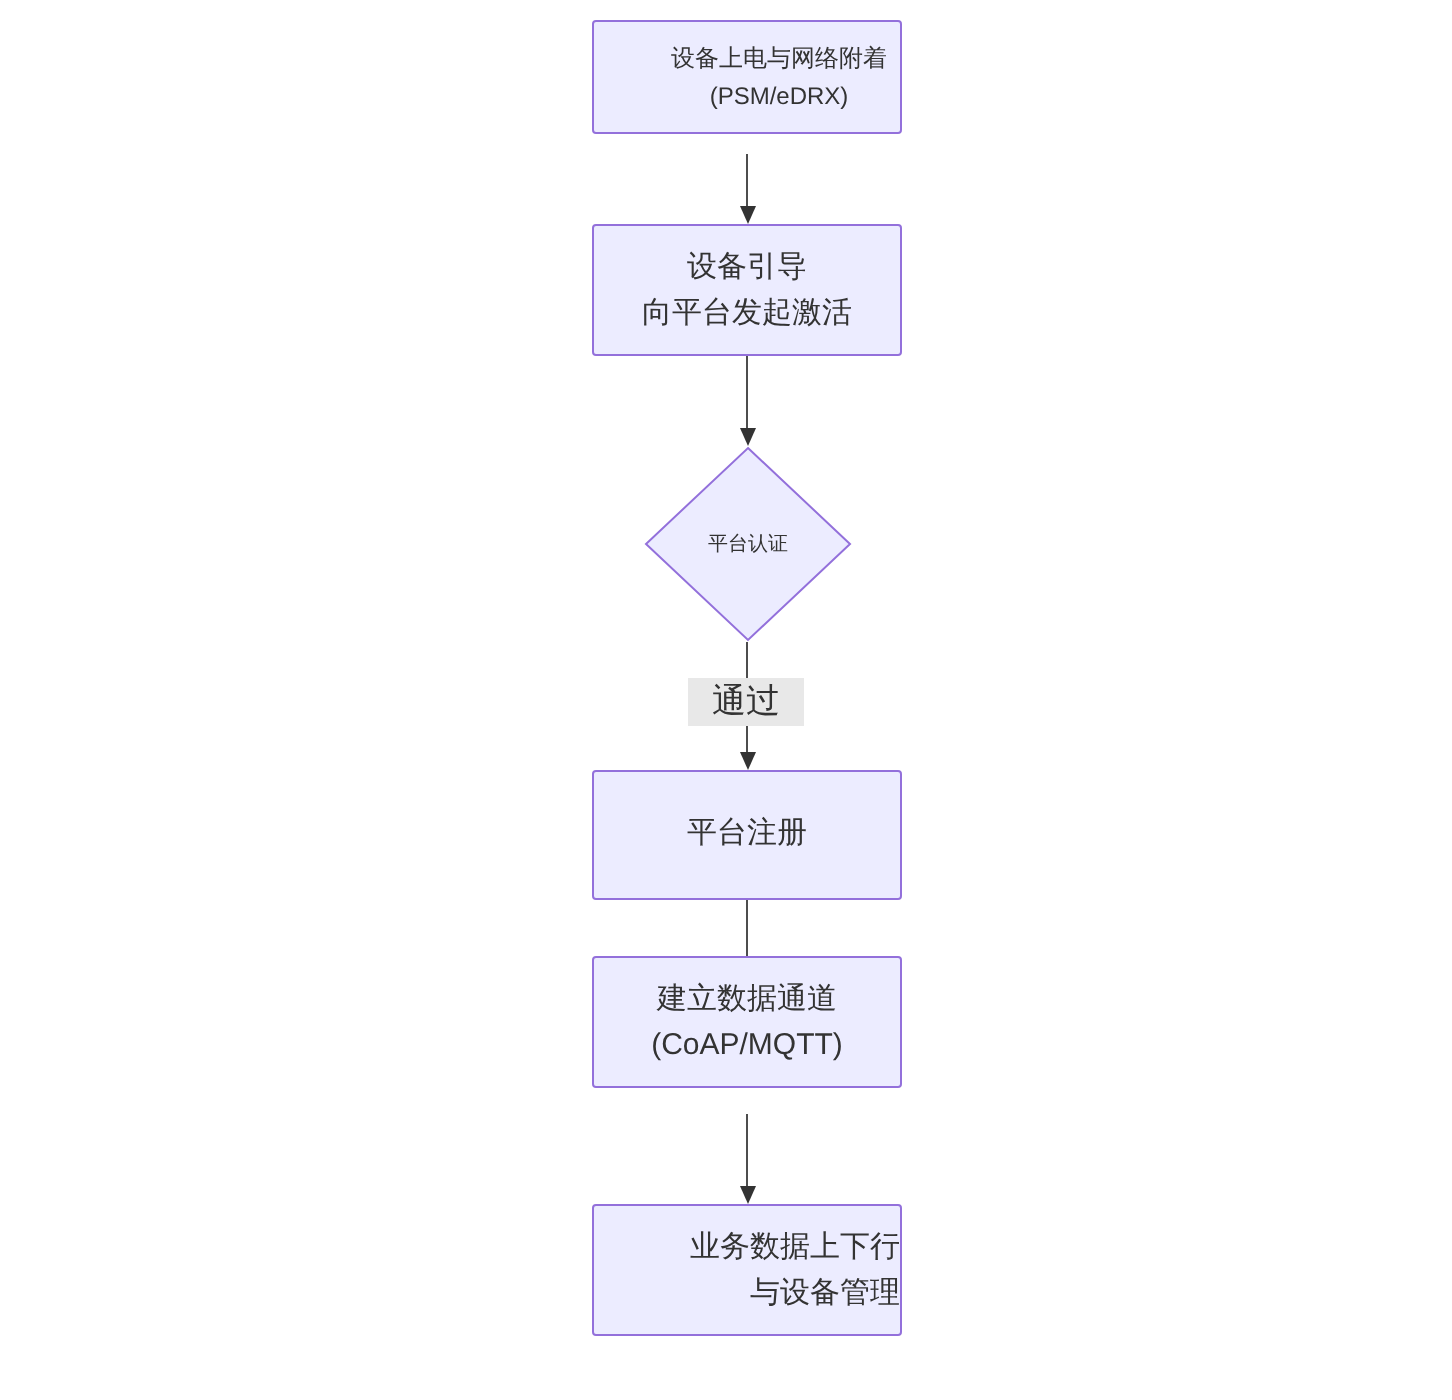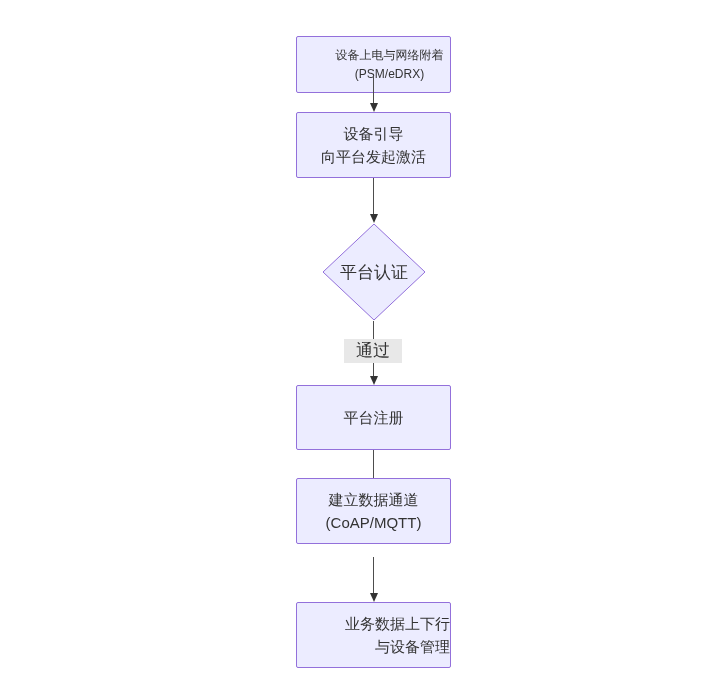--- a/index.html
+++ b/index.html
@@ -28,41 +28,41 @@
     flex-direction: column;
     align-items: center;
     justify-content: center;
     text-align: center;
     color: #333333;
   }
   .node .line1, .node .line2 { display: block; }
   .node.small { font-size: 12px; line-height: 19px; }
   .node.normal { font-size: 15px; line-height: 23px; }
 
-  .n1 { top: 36px;  height: 57px; padding-left: 32px; }
+  .n1 { top: 10px;  height: 57px; padding-left: 32px; }
   .n2 { top: 112px; height: 66px; }
-  .n3 { top: 385px; height: 65px; }
+  .n3 { top: 385px; height: 65px; font-family: Liberation Mono, monospace; }
   .n4 { top: 478px; height: 66px; }
   .n5 { top: 602px; height: 66px; align-items: flex-end; }
 
   .diamond-wrap {
     position: absolute;
     left: 322px;
     top: 223px;
     width: 104px;
     height: 98px;
   }
   .diamond-wrap svg { position: absolute; left: 0; top: 0; }
   .diamond-label {
     position: absolute;
     left: 0; top: 0; right: 0; bottom: 0;
     display: flex;
     align-items: center;
     justify-content: center;
-    font-size: 17px;
+    font-size: 10px;
     color: #333333;
   }
 
   .edge {
     position: absolute;
     left: 369px;
     width: 9px;
     display: flex;
     flex-direction: column;
     align-items: center;

